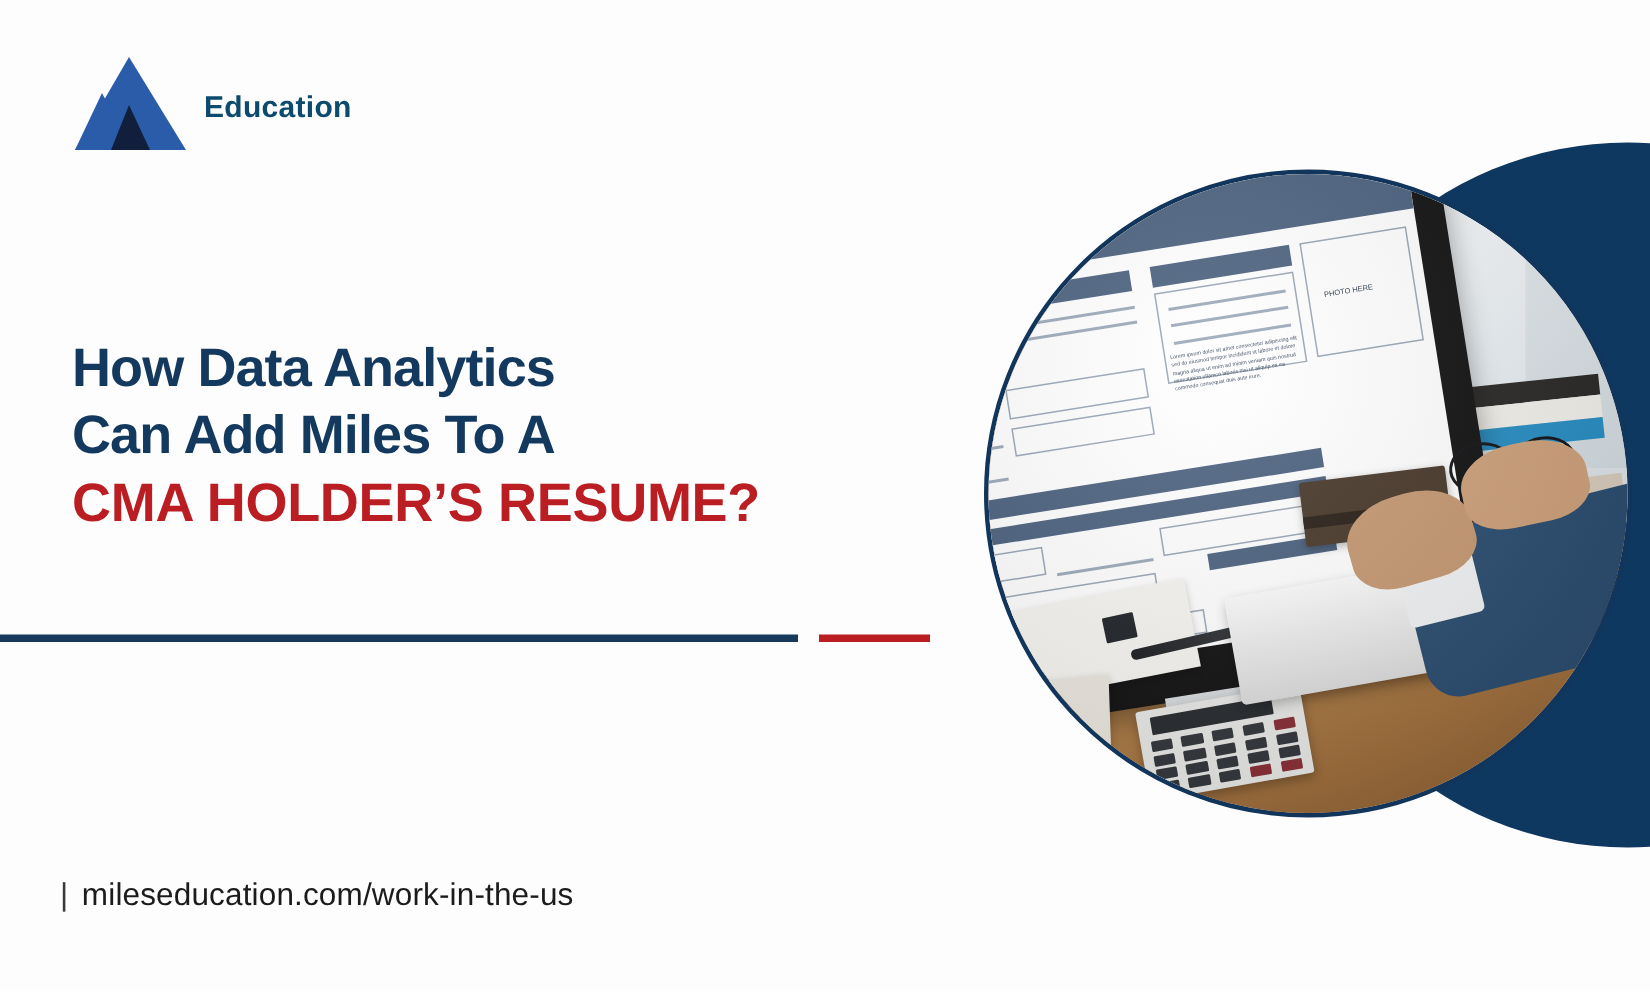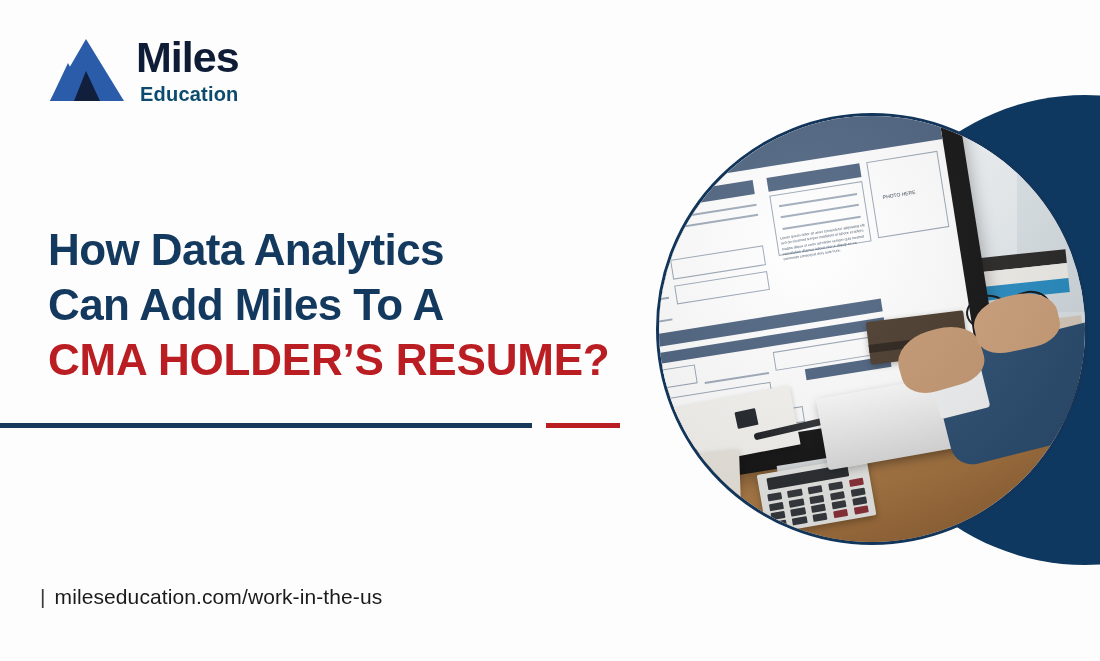--- a/index.html
+++ b/index.html
@@ -35,21 +35,21 @@
     color:#0c4a6e; margin-top:5px; align-self:flex-end;
   }
 
   
   #headline {
     position:absolute;
     left:48px; top:222px;
     width:600px;
   }
   .hl-line {
-    font-size:44px; font-weight:700;
+    font-size:36px; font-weight:700;
     letter-spacing:-0.6px;
     line-height:1.25;
     white-space:nowrap;
   }
   .hl-navy { color:#14395e; }
   .hl-red  { color:#bb1e22; letter-spacing:-0.2px; }
 
   
   #divider { position:absolute; left:0; top:423px; height:5px; }
   #divider-navy {
@@ -286,21 +286,20 @@
 
 <div id="banner">
 
   <div id="logo">
     <svg id="logo-mark" viewBox="0 0 78 66">
       <path d="M38 2 L76 64 L44 64 L38 50 L31 64 L2 64 Z" fill="#2a5caa"></path>
       <path d="M20 26 L40 64 L2 64 Z" fill="#2a5caa"></path>
       <path d="M38 34 L52 64 L26 64 Z" fill="#111f3c"></path>
     </svg>
     <div id="logo-words">
-      <span id="logo-title">Miles</span>
       <span id="logo-sub">Education</span>
     </div>
   </div>
 
   <div id="headline">
     <div class="hl-line hl-navy">How Data Analytics</div>
     <div class="hl-line hl-navy">Can Add Miles To A</div>
     <div class="hl-line hl-red">CMA HOLDER’S RESUME?</div>
   </div>
 

